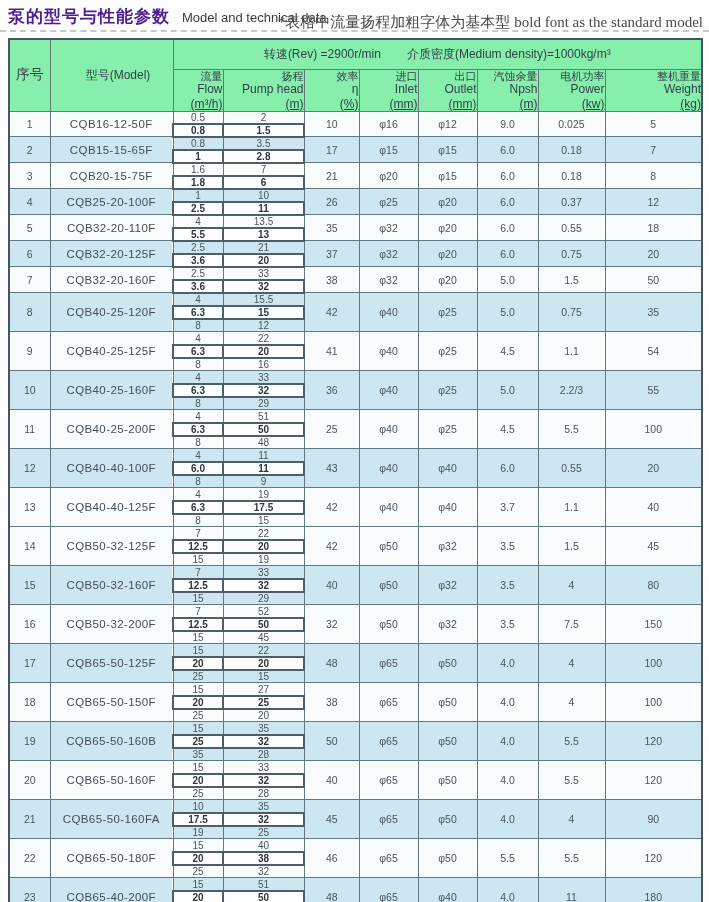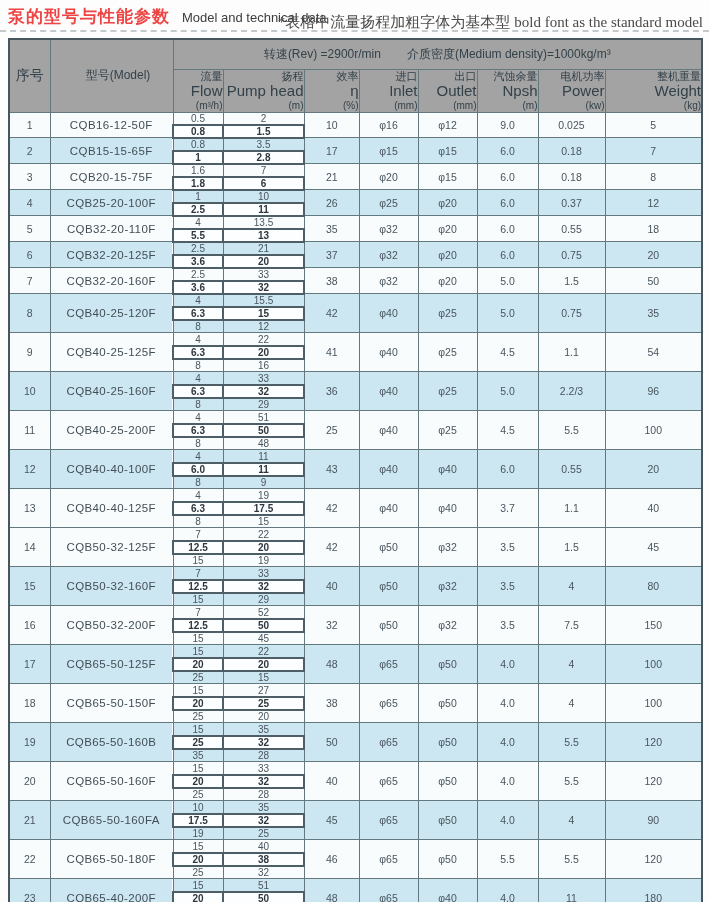--- a/index.html
+++ b/index.html
@@ -4,21 +4,21 @@
 <style>
   html, body { margin: 0; padding: 0; }
   body {
     width: 709px; height: 902px;
     background: #fdfdfd;
     font-family: "Liberation Sans", sans-serif;
     position: relative;
     overflow: hidden;
   }
   .titlebar { position: absolute; top: 5px; left: 8px; white-space: nowrap; }
-  .title-zh { font-size: 17px; font-weight: bold; color: #ef4444; letter-spacing: 1px; }
+  .title-zh { font-size: 17px; font-weight: bold; color: #4c1d95; letter-spacing: 1px; }
   .title-en { font-size: 13px; color: #3c3c3c; margin-left: 12px; }
   .note {
     position: absolute; top: 13px; right: 6px;
     font-size: 15px; color: #4a4a4a; white-space: nowrap;
     font-family: "Liberation Serif", serif;
   }
   .note .zh { margin-right: 4px; }
   .dashed-rule {
     position: absolute; top: 30px; left: 0; width: 709px;
     border-top: 2px dashed #c3c9cd; height: 0;
@@ -28,29 +28,29 @@
     width: 693px;
     border-collapse: collapse; table-layout: fixed;
     border: 2px solid #47565e;
   }
   td {
     border: 1px solid #64787f;
     text-align: center; vertical-align: middle;
     padding: 0; font-size: 10.5px; color: #49555d;
     overflow: hidden; white-space: nowrap;
   }
-  thead td { background: #a3a3a3; color: #334149; }
+  thead td { background: #86efac; color: #334149; }
   tr.hrow1 { height: 30px; }
   tr.hrow2 { height: 38px; }
   .speed-cell span { font-size: 12px; }
   .speed-cell .gap { margin-left: 26px; }
   .hcell span { display: block; line-height: 1.18; text-align: right; }
   .hcell .zh { font-size: 11px; }
-  .hcell .en { font-size: 15px; }
-  .hcell .unit { font-size: 10px; }
+  .hcell .en { font-size: 12px; }
+  .hcell .unit { font-size: 12px; text-decoration: underline; }
   td.seq-head { font-size: 14px; }
   td.model-head { font-size: 12px; padding-left: 13px; }
   tbody td { background: #f9fcfd; }
   tbody tr.shaded td { background: #cde7f2; }
   tbody td.num { font-size: 10.5px; }
   tbody td.model { font-size: 11.5px; letter-spacing: 0.4px; color: #424e56; margin-top: 19px; }
   tbody td.sub { font-size: 10px; }
   tbody td.sep { border-bottom: 1px solid #a4b8c0; }
   tbody td.std {
     border: 2px solid #4e5e66;
@@ -293,21 +293,21 @@
       <tr class="shaded h3">
         <td rowspan="3" class="num">10</td>
         <td rowspan="3" class="model">CQB40-25-160F</td>
         <td class="sub sep">4</td>
         <td class="sub sep">33</td>
         <td rowspan="3">36</td>
         <td rowspan="3">φ40</td>
         <td rowspan="3">φ25</td>
         <td rowspan="3">5.0</td>
         <td rowspan="3">2.2/3</td>
-        <td rowspan="3">96</td>
+        <td rowspan="3">55</td>
       </tr>
       <tr class="shaded h3">
         <td class="sub std sep">6.3</td>
         <td class="sub std sep">32</td>
       </tr>
       <tr class="shaded h3">
         <td class="sub">8</td>
         <td class="sub">29</td>
       </tr>
       <tr class="h3">

